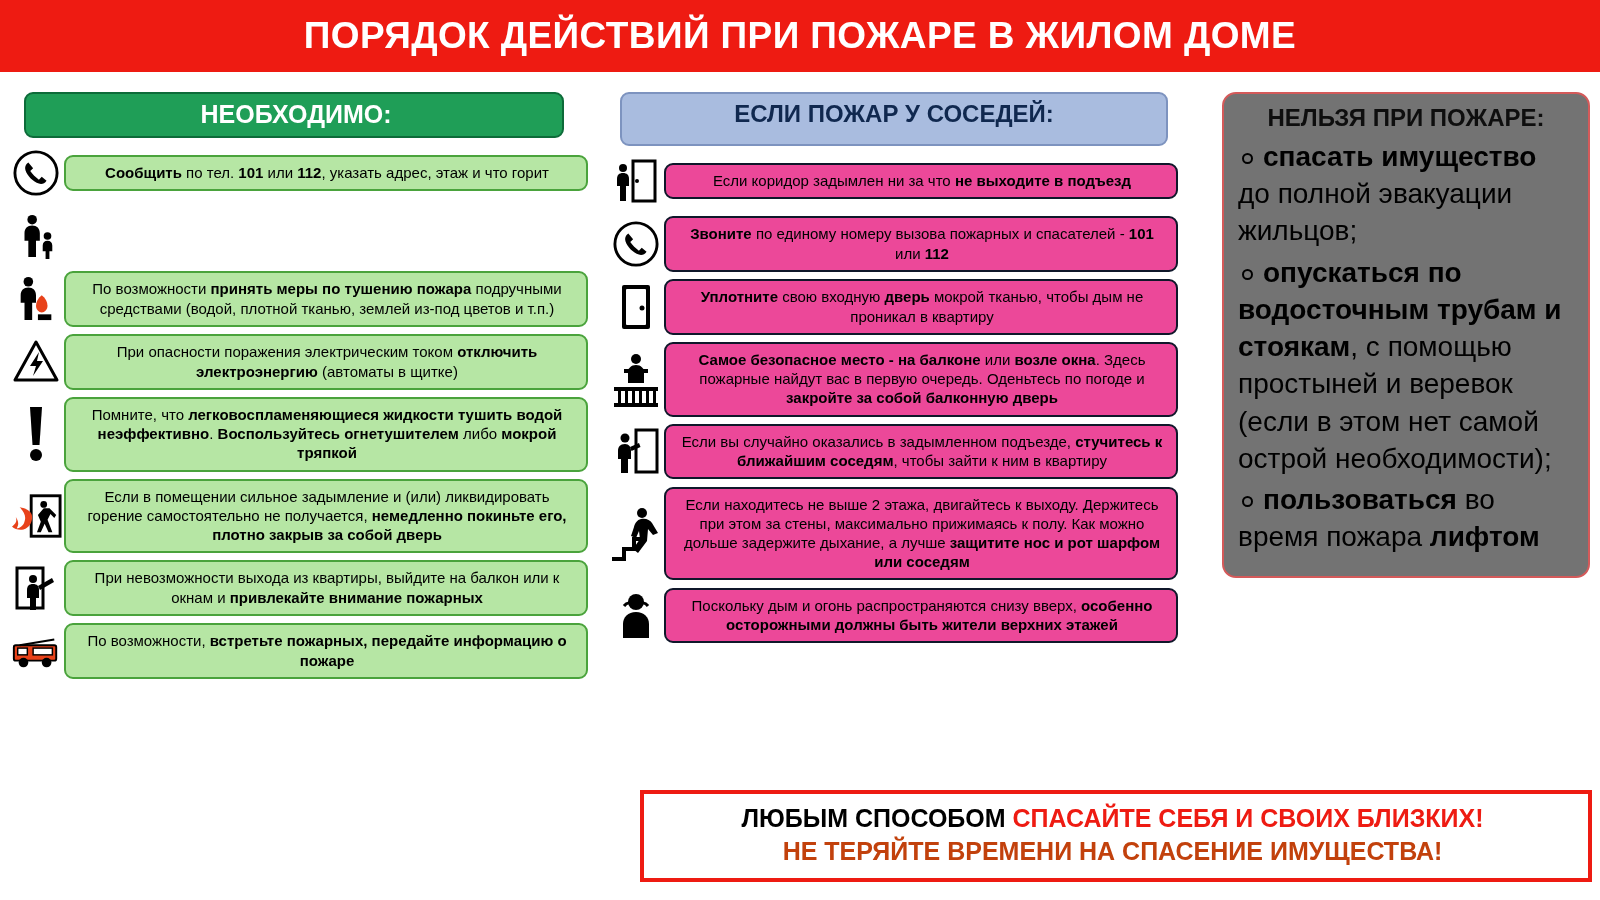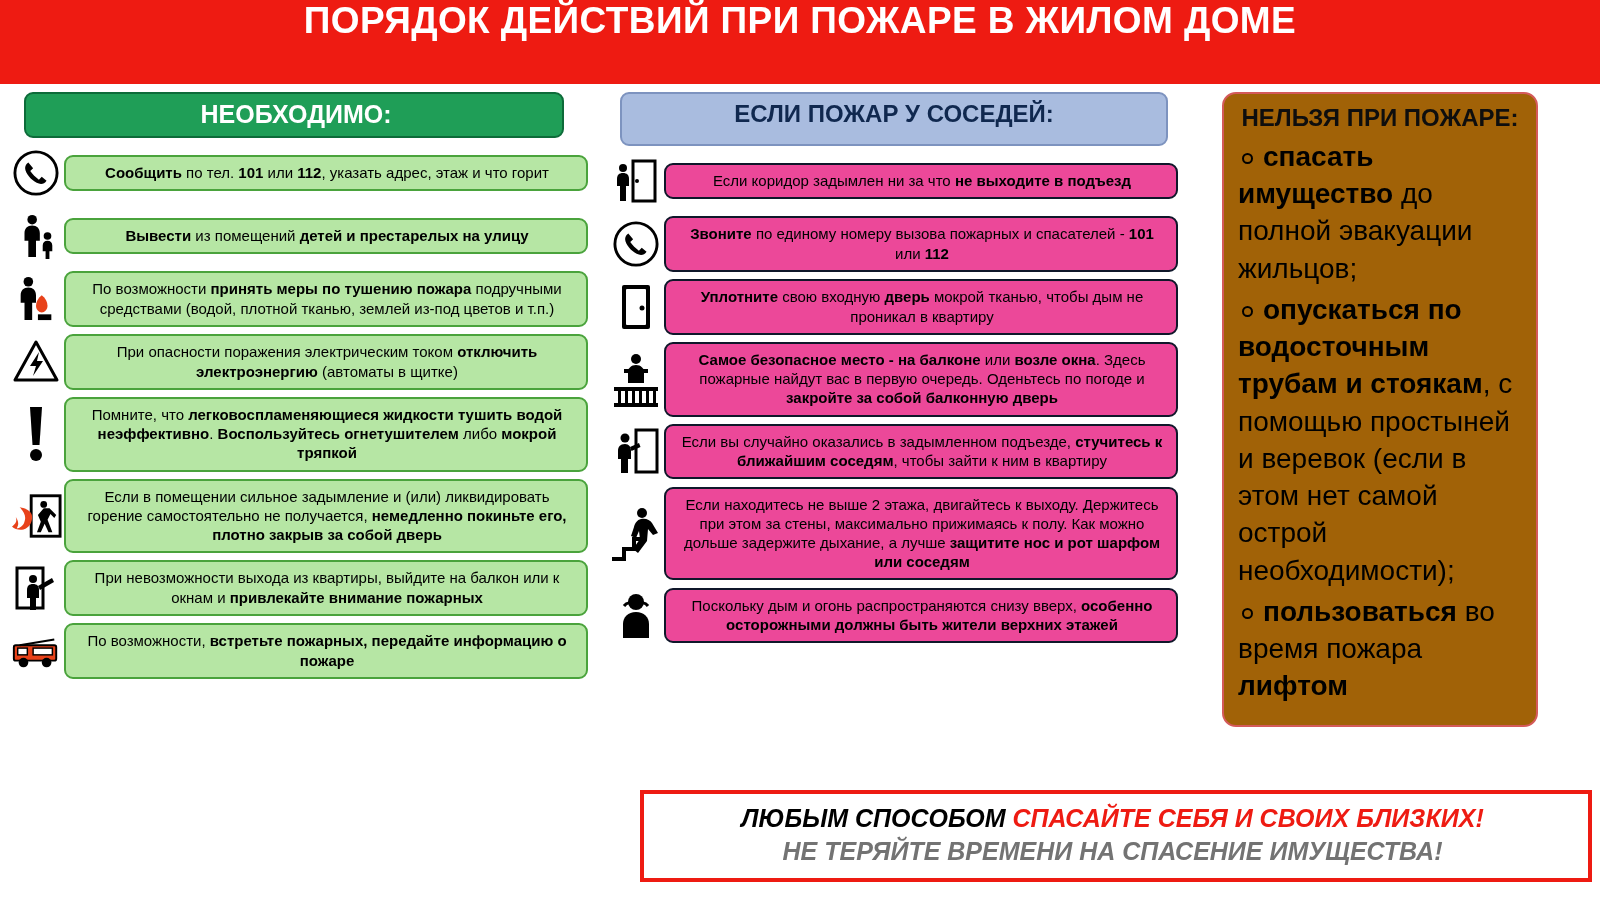--- a/index.html
+++ b/index.html
@@ -19,23 +19,24 @@
     height: 900px;
     box-sizing: border-box;
   }
 
   
   .header-bar {
     position: absolute;
     left: 0;
     top: 0;
     width: 1600px;
-    height: 84px;
+    height: 72px;
     background: #ee1b12;
     display: flex;
+    align-items: center;
     justify-content: center;
   }
   .header-title {
     color: #ffffff;
     font-size: 37px;
     font-weight: bold;
     letter-spacing: 0.4px;
     text-align: center;
     white-space: nowrap;
   }
@@ -119,26 +120,26 @@
     border: 2px solid #4aa33c;
   }
   .card.blue {
     background: #ec4899;
     border: 2px solid #0f172a;
   }
   .card b { font-weight: bold; }
 
   
   .panel-pink {
-    background: #a16207;
+    background: #737373;
     border: 2px solid #d45a5a;
     border-radius: 14px;
     padding: 10px 14px 16px 14px;
     box-sizing: border-box;
-    width: 316px;
+    width: 368px;
   }
   .panel-pink .title {
     font-size: 24px;
     font-weight: bold;
     color: #0e0e0e;
     text-align: center;
     margin-bottom: 6px;
   }
   .forbid-item {
     font-size: 28px;
@@ -164,33 +165,32 @@
   .banner {
     position: absolute;
     left: 640px;
     top: 790px;
     width: 952px;
     border: 4px solid #ee1b12;
     background: #ffffff;
     box-sizing: border-box;
     padding: 10px 8px 12px 1px;
     text-align: center;
-    font-style: italic;
   }
   .banner .line1 {
     font-size: 25px;
     font-weight: bold;
     color: #000000;
     white-space: nowrap;
   }
   .banner .line1 .red { color: #ee1b12; }
   .banner .line2 {
     font-size: 25px;
     font-weight: bold;
-    color: #737373;
+    color: #c2410c;
     margin-top: 4px;
     white-space: nowrap;
   }
 </style>
 </head>
 <body>
 
 <div class="poster">
 
   <div class="header-bar">
@@ -212,21 +212,20 @@
 
     <div class="row">
       <div class="icon-cell">
         <svg width="46" height="46" viewBox="0 0 48 48">
             <circle cx="20" cy="7" r="5" fill="#000"></circle>
             <path d="M20 13c-5 0-8 3-8 8v8h4v17h8V29h4v-8c0-5-3-8-8-8z" fill="#000"></path>
             <circle cx="36" cy="24" r="4" fill="#000"></circle>
             <path d="M36 29c-3 0-5 2-5 5v6h3v8h4v-8h3v-6c0-3-2-5-5-5z" fill="#000"></path>
           </svg>
       </div>
-      <div class="card green"><b>Вывести</b> из помещений <b>детей и престарелых на улицу</b></div>
     </div>
 
     <div class="row">
       <div class="icon-cell">
         <svg width="46" height="46" viewBox="0 0 48 48">
             <circle cx="16" cy="6" r="5" fill="#000"></circle>
             <path d="M16 12c-5 0-8 3-8 8v8h4v18h8V28h4v-8c0-5-3-8-8-8z" fill="#000"></path>
             <path d="M30 20c4 3 6 7 6 11s-3 7-6 7-6-3-6-7 2-8 6-11z" fill="#e8421a"></path>
             <rect x="26" y="40" width="14" height="6" fill="#000"></rect>
           </svg>

